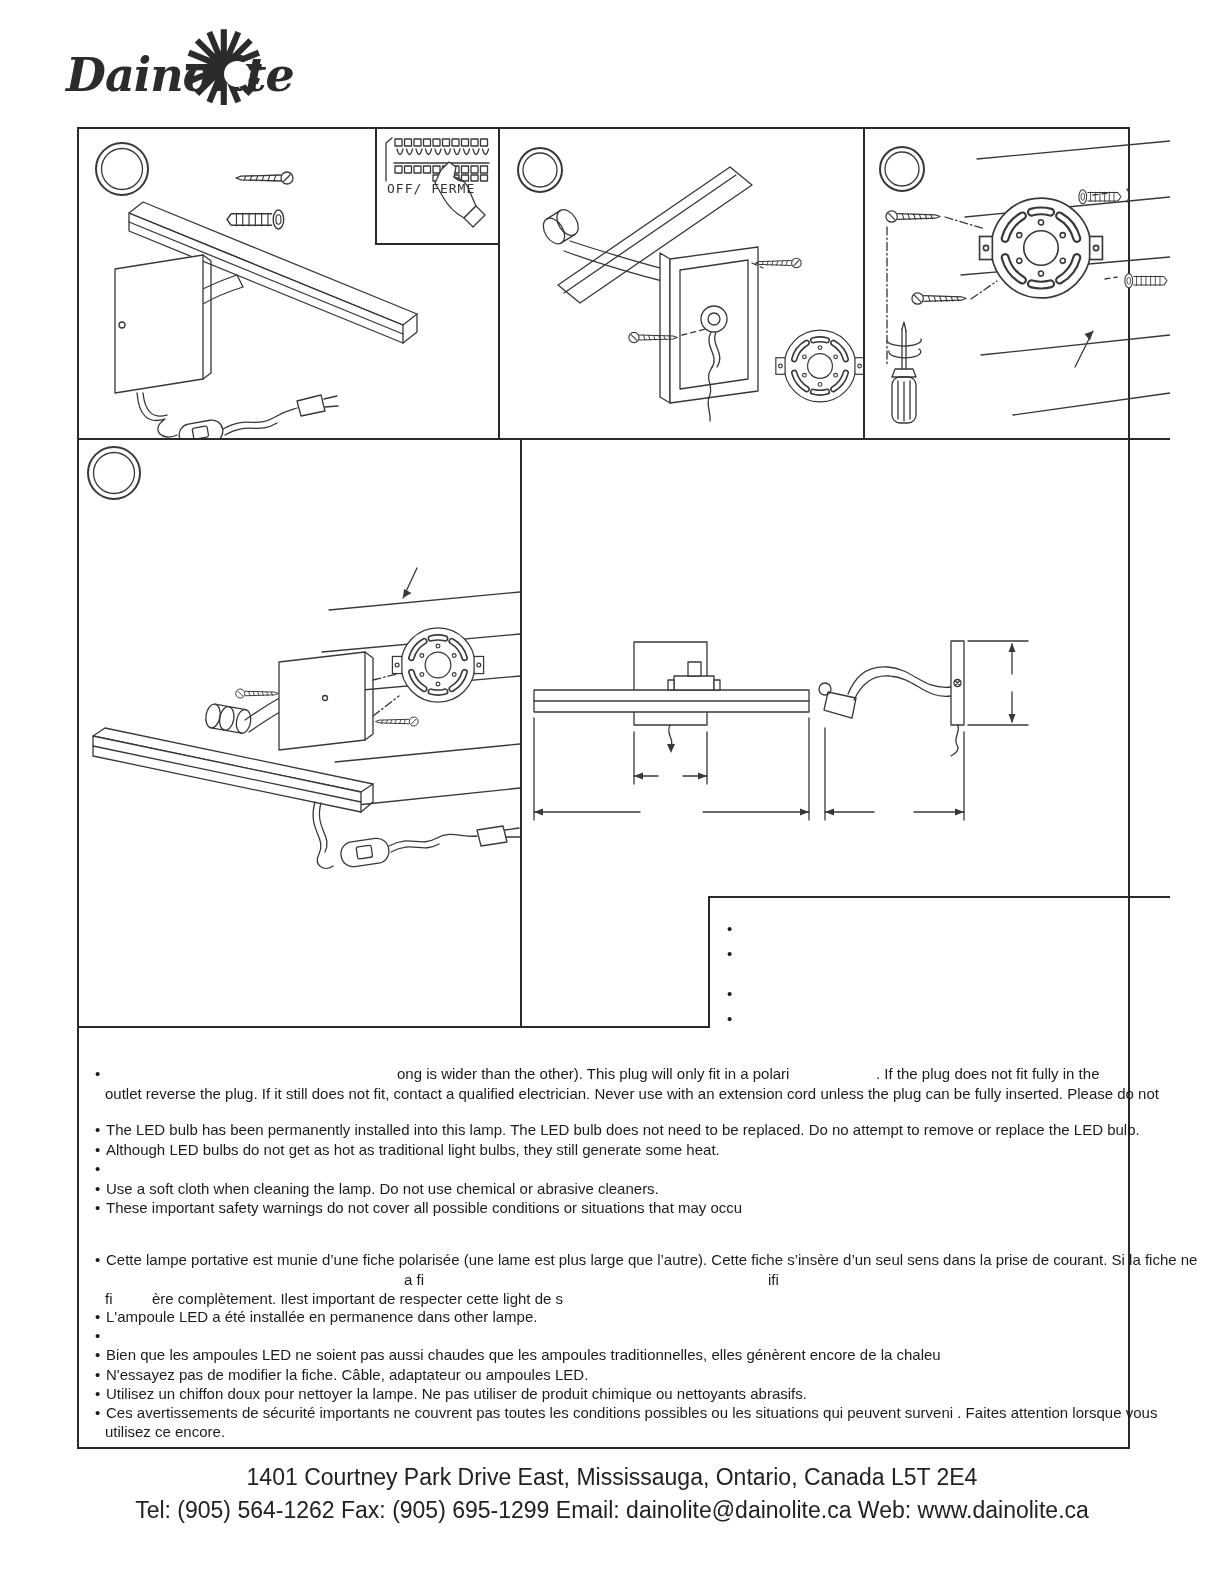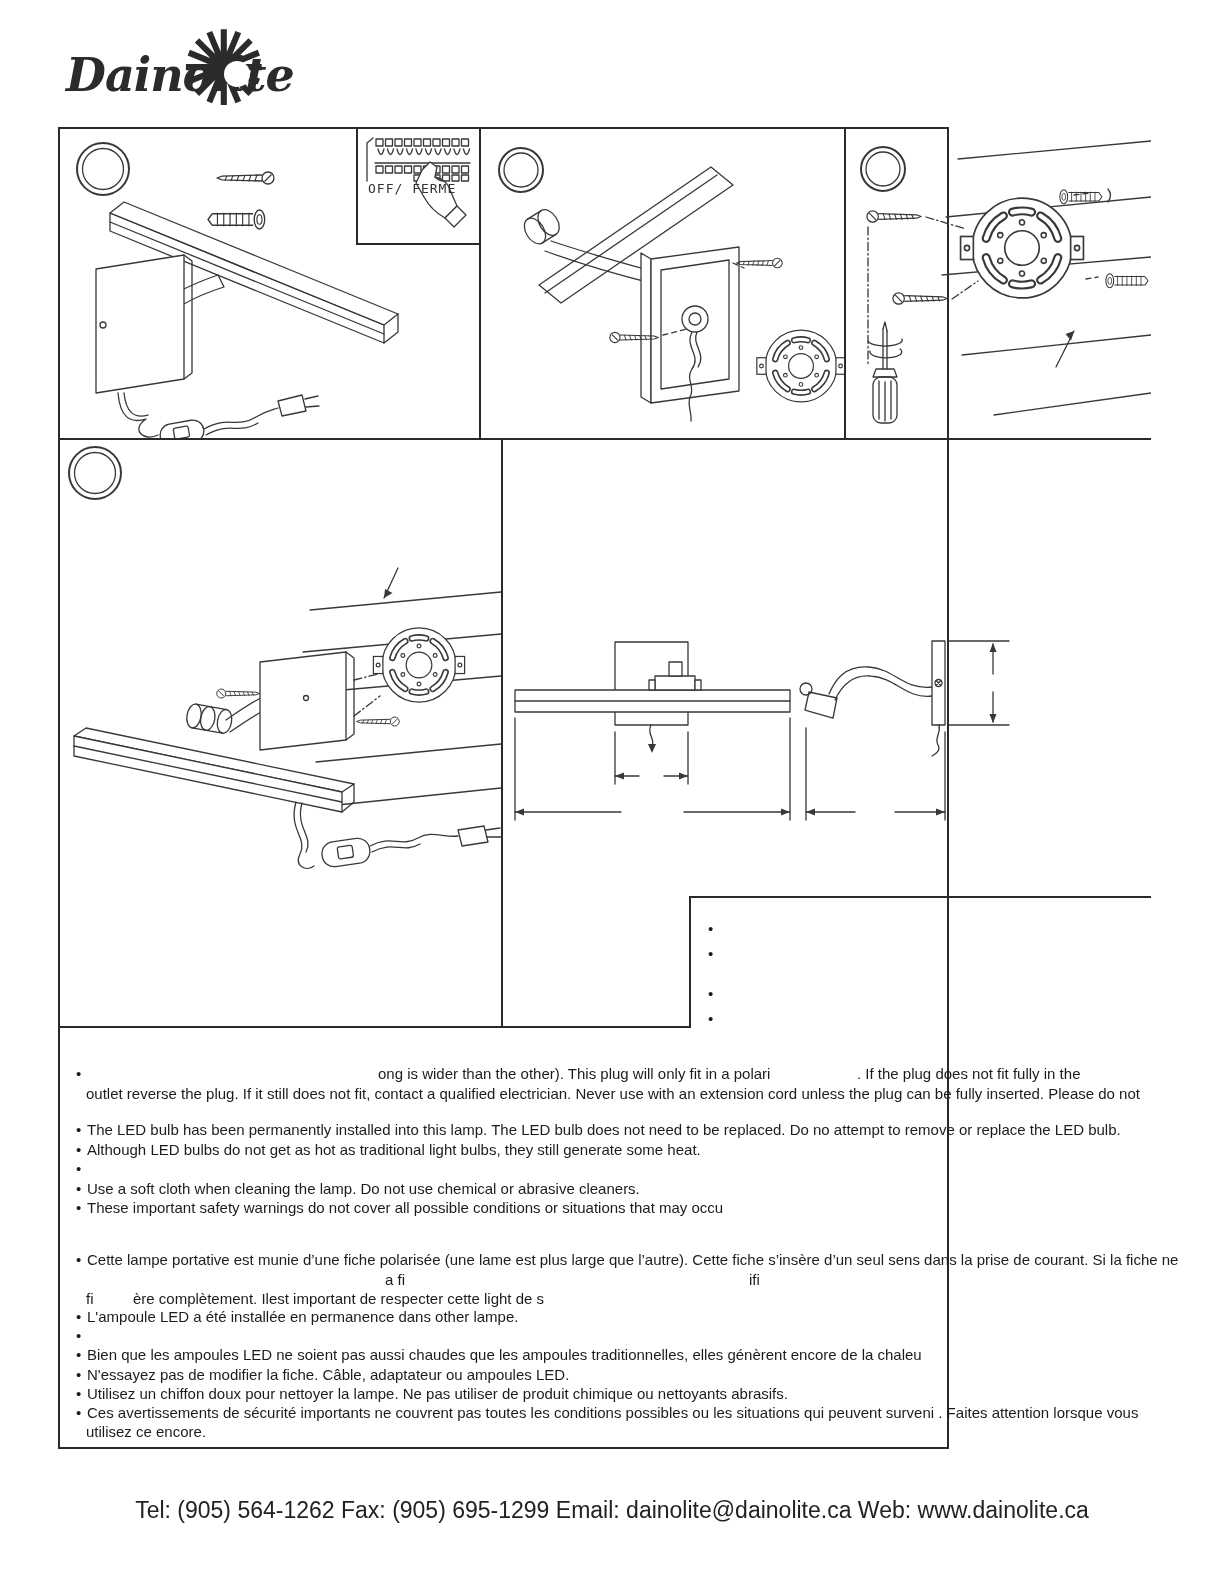--- a/index.html
+++ b/index.html
@@ -8,21 +8,21 @@
 
   
   .logo-text{position:absolute;left:66px;top:48px;font-family:"DejaVu Serif",serif;
              font-style:italic;font-weight:bold;font-size:46px;letter-spacing:-1px;color:#2b2b2b;}
   .logo-star{position:absolute;left:180px;top:10px;width:118px;height:118px;color:#2b2b2b;}
   .star-glyph{position:absolute;left:0;top:0;font-size:104px;line-height:118px;
               font-family:"DejaVu Sans",sans-serif;}
   .star-hole{position:absolute;left:44px;top:51px;width:26px;height:26px;border-radius:50%;background:#fff;}
 
   
-  .sheet{position:absolute;left:58px;top:127px;width:891px;height:1322px;
+  .sheet{position:absolute;left:77px;top:127px;width:1053px;height:1322px;
          border:2px solid #2a2a2a;box-sizing:border-box;padding-left:34px;}
   .ln{position:absolute;background:#2a2a2a;}
   .inset-box{position:absolute;left:296px;top:0;width:125px;height:116px;
              border:2px solid #2a2a2a;border-top:none;box-sizing:border-box;}
   .inset-label{position:absolute;left:308px;top:52px;font-family:"DejaVu Sans Mono",monospace;
                font-size:13px;letter-spacing:1px;color:#333;}
 
   .draw{position:absolute;}
   .draw path,.draw circle,.draw rect,.draw ellipse,.draw line
     {fill:none;stroke:#383838;stroke-width:1.3;stroke-linecap:round;stroke-linejoin:round;}
@@ -379,15 +379,16 @@
       <div class="tl" style="top:338px">
         <span class="b">•</span><span>N'essayez pas de modifier la fiche. Câble, adaptateur ou ampoules LED.</span>
       </div>
       <div class="tl" style="top:376px">
         <span class="b">•</span><span>Ces avertissements de sécurité importants ne couvrent pas toutes les conditions possibles ou les situations qui peuvent surveni . Faites attention lorsque vous</span>
       </div>
       <div class="tl" style="top:395px;left:26px">utilisez ce encore.</div>
     </div>
   </div>
 
+  <div class="footer-line" style="top:1464px">1401 Courtney Park Drive East, Mississauga, Ontario, Canada L5T 2E4</div>
   <div class="footer-line" style="top:1497px">Tel: (905) 564-1262 Fax: (905) 695-1299 Email: dainolite@dainolite.ca Web: www.dainolite.ca</div>
 
 </div>
 
 </body></html>

